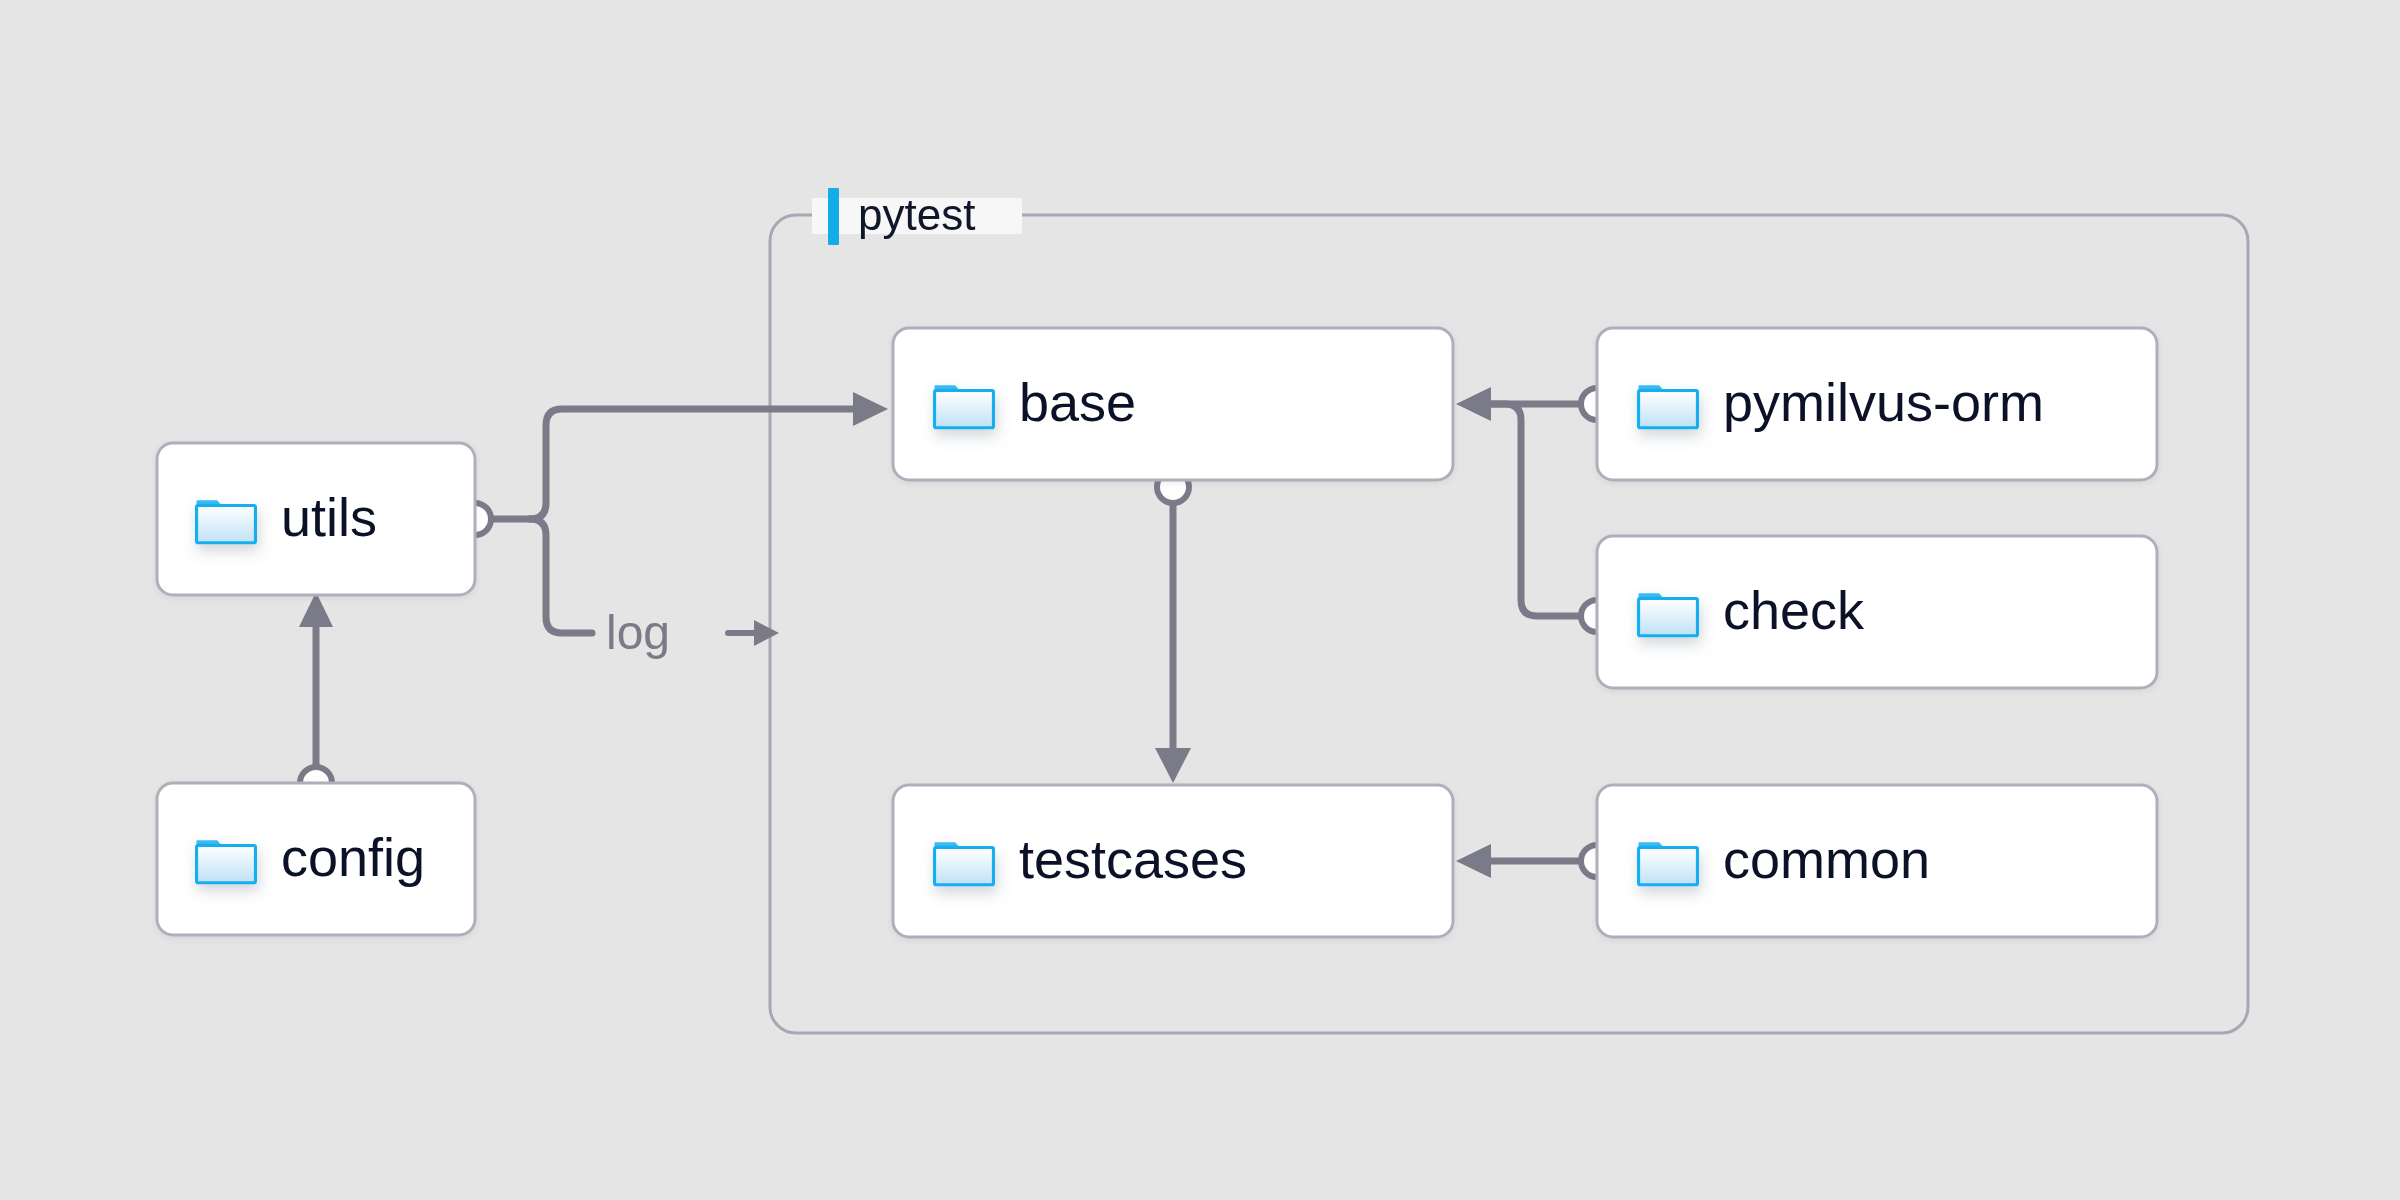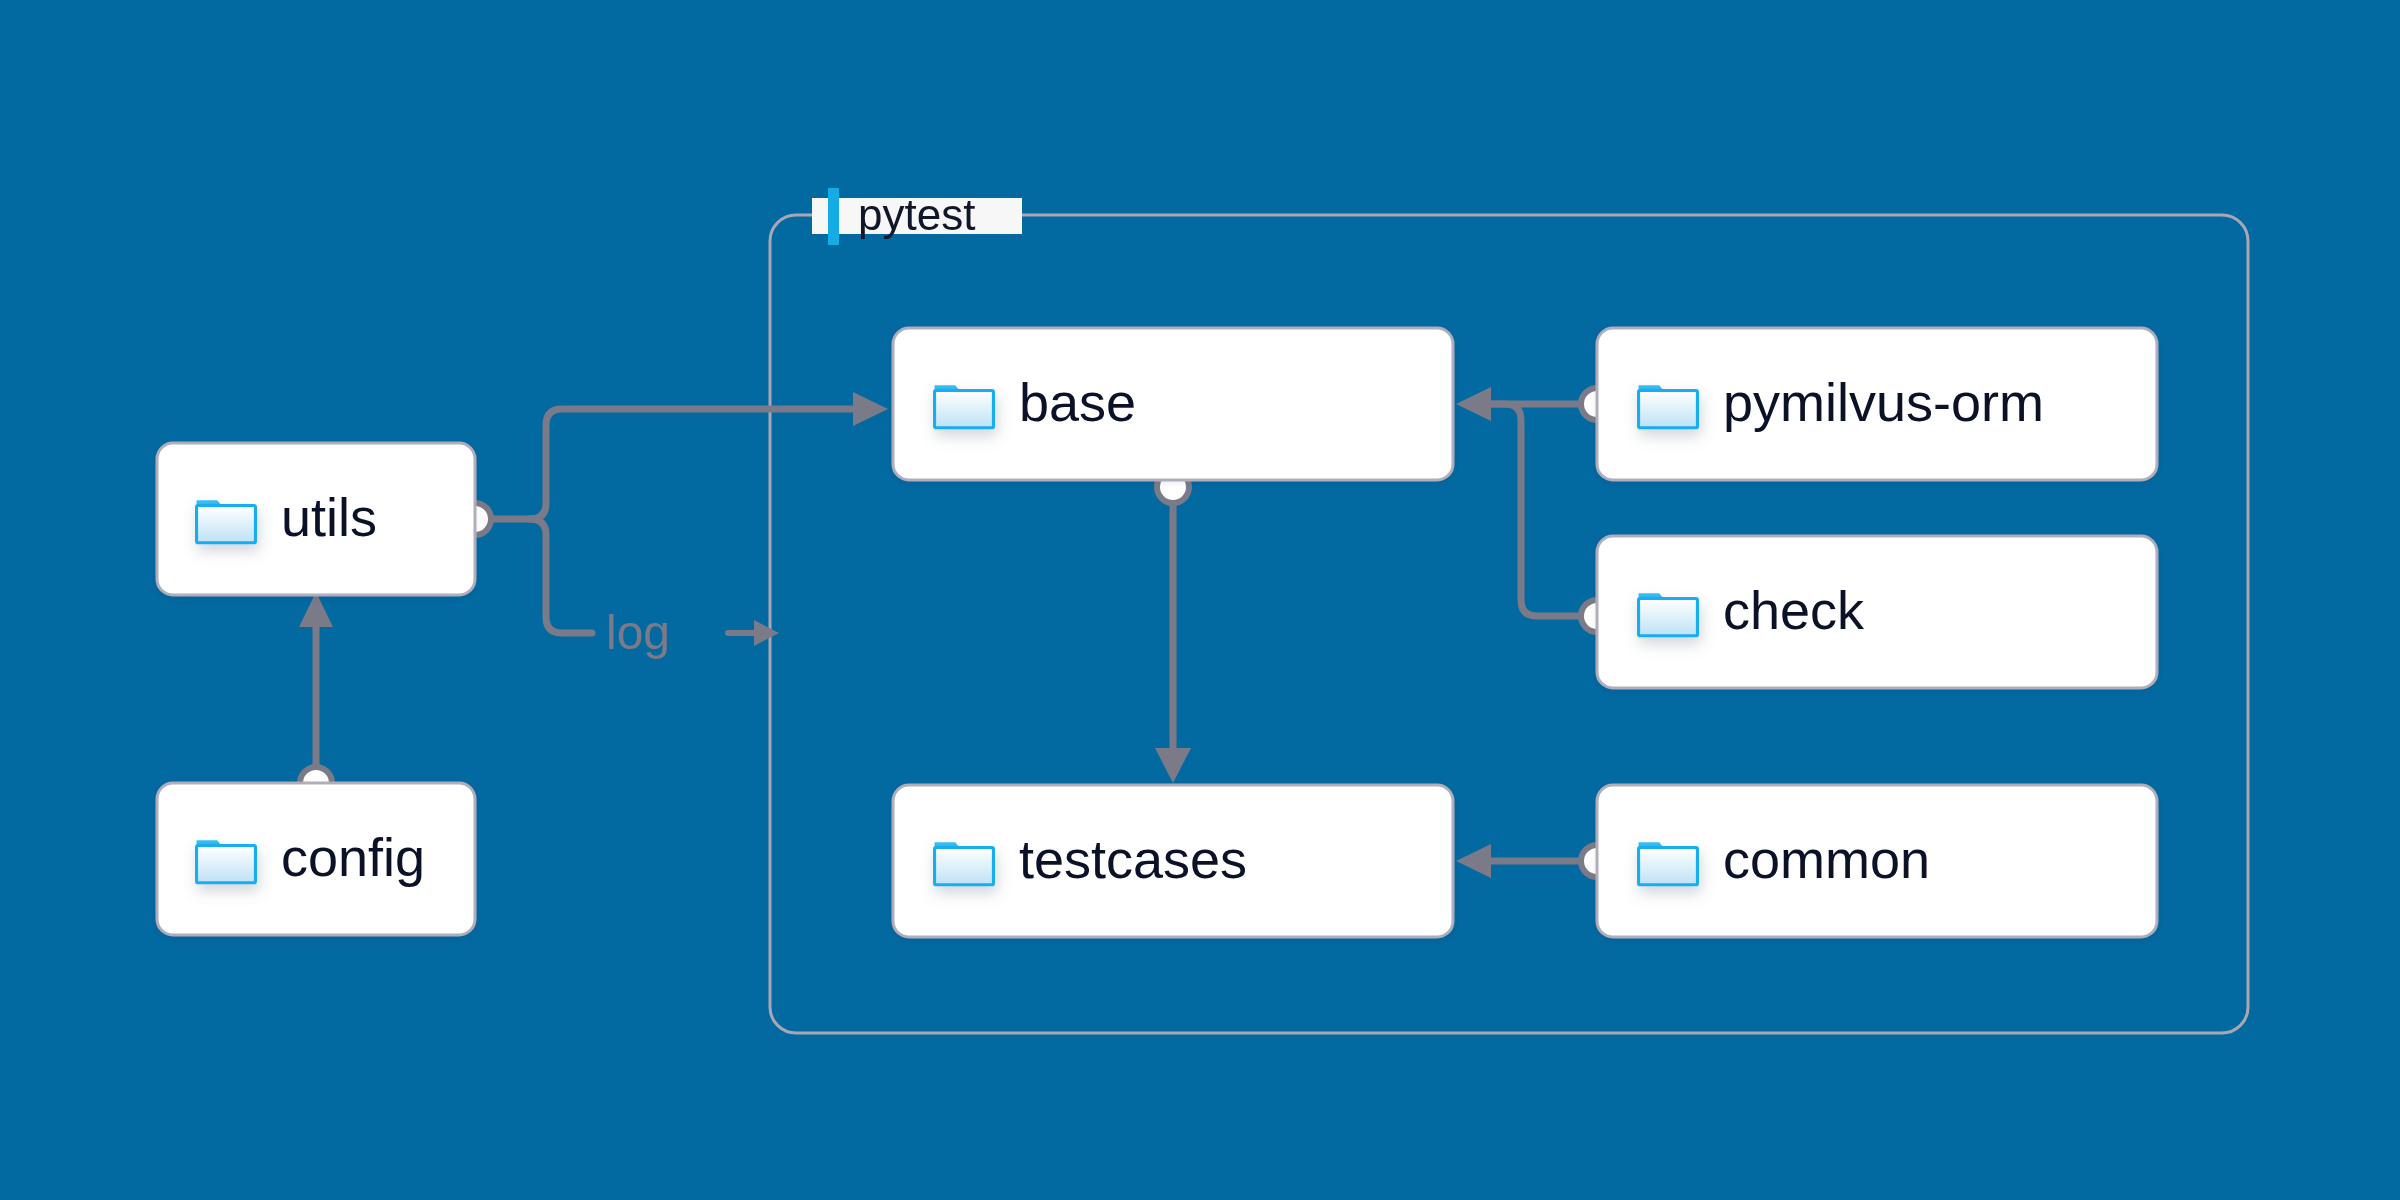--- a/index.html
+++ b/index.html
@@ -10,21 +10,21 @@
   body {
     width: 2400px;
     height: 1200px;
     font-family: "Liberation Sans", sans-serif;
     overflow: hidden;
   }
   #canvas {
     position: relative;
     width: 2400px;
     height: 1200px;
-    background: #0369a1;
+    background: #e5e5e5;
   }
   svg.diagram {
     position: absolute;
     inset: 0;
     width: 2400px;
     height: 1200px;
     display: block;
   }
   
   .group-rect {

